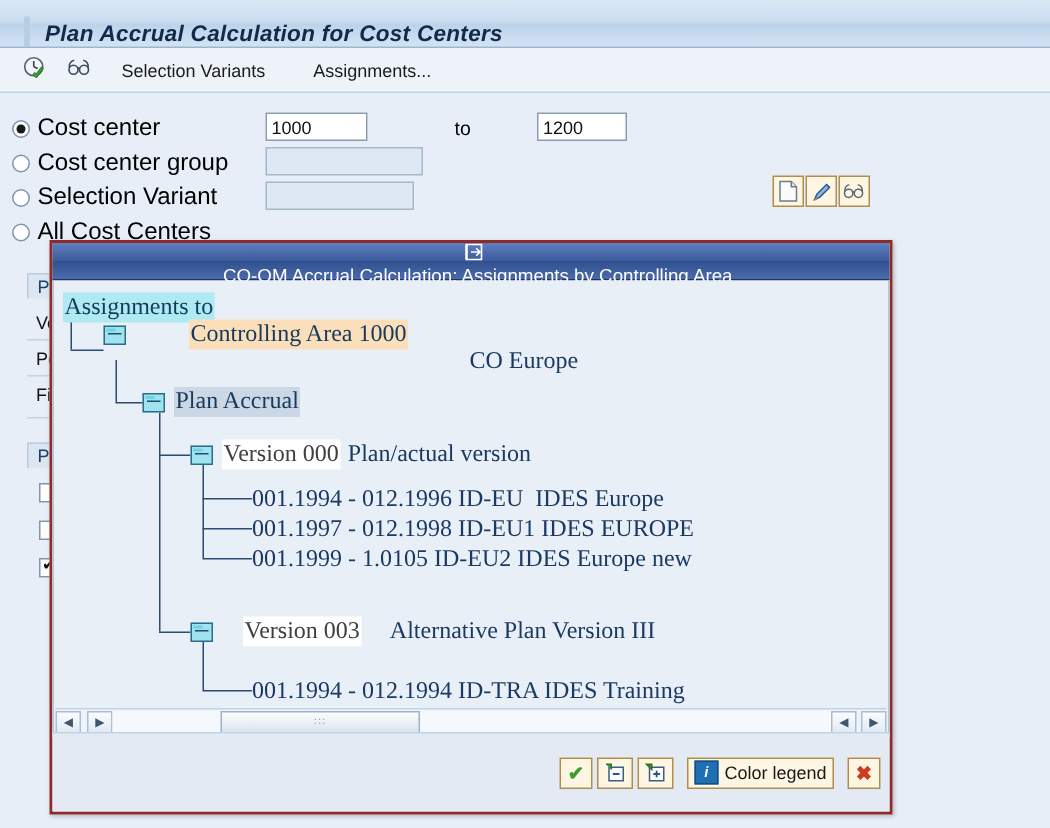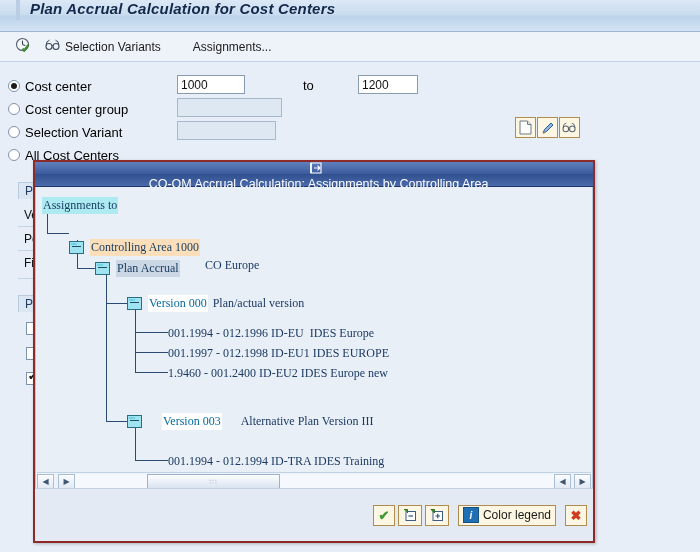--- a/index.html
+++ b/index.html
@@ -16,21 +16,21 @@
     overflow: hidden;
     position: relative;
   }
 
   
   .win-title {
     height: 32px;
     background: linear-gradient(to bottom, #dce8f5 0%, #c9dcef 48%, #bcd3ea 52%, #d3e3f3 100%);
     border-bottom: 1px solid #9cb5d0;
     display: flex;
-    align-items: flex-start;
+    align-items: flex-end;
     padding-left: 16px;
     box-sizing: border-box;
   }
   .win-title .bar-accent {
     width: 4px;
     height: 20px;
     background: #b9cee3;
     margin-right: 10px;
   }
   .win-title-text {
@@ -48,21 +48,21 @@
     border-bottom: 1px solid #c3d3e6;
     display: flex;
     align-items: center;
     padding-left: 10px;
     gap: 4px;
     box-sizing: border-box;
   }
   .tb-item {
     display: flex;
     align-items: center;
-    gap: 4px;
+    gap: 20px;
     padding: 2px 5px;
     font-size: 12px;
     color: #1b1b1b;
     cursor: default;
   }
   .tb-gap { width: 14px; }
 
   
   .sel-area {
     position: absolute;
@@ -89,21 +89,21 @@
     flex: none;
   }
   .radio.on::after {
     content: "";
     position: absolute;
     left: 2px; top: 2px;
     width: 6px; height: 6px;
     border-radius: 50%;
     background: #1a1a1a;
   }
-  .sel-label { font-size: 13px; white-space: nowrap; }
+  .sel-label { font-size: 16px; white-space: nowrap; }
 
   .fld {
     position: absolute;
     height: 19px;
     border: 1px solid #8a9bb0;
     background: #fff;
     font-family: "Liberation Sans", sans-serif;
     font-size: 12px;
     padding: 0 3px;
     box-sizing: border-box;
@@ -234,36 +234,36 @@
     border: 1px solid #b6c6d9;
     border-top: none;
     overflow: hidden;
   }
 
   
   .tree {
     position: relative;
     padding: 8px 0 0 6px;
     font-family: Liberation Serif, serif;
-    font-size: 12px;
+    font-size: 16px;
     color: #1b3a63;
     letter-spacing: 0px;
   }
   .tnode {
     position: absolute;
     display: flex;
     align-items: center;
     white-space: pre;
     height: 16px;
   }
   .hl { padding: 1px 1px; }
   .hl-cyan  { background: #aeeaf2; color: #153a5e; }
   .hl-orange{ background: #fbdfba; color: #153a5e; }
   .hl-gray  { background: #ccd7e5; color: #153a5e; }
-  .hl-white { background: #ffffff; color: #0369a1; }
+  .hl-white { background: #ffffff; color: #404040; }
   .plain { color: #1b3a63; }
 
   .folder {
     width: 15px; height: 13px;
     background: #9fe3f0;
     border: 1px solid #2a6d86;
     box-sizing: border-box;
     position: relative;
     margin-right: 6px;
     flex: none;
@@ -496,21 +496,21 @@
       <div class="tline h" style="left:99px; top:165px; width:33px;"></div>
       <div class="tline h" style="left:99px; top:185px; width:33px;"></div>
 
       <div class="tline v" style="left:99px; top:241px; height:32px;"></div>
       <div class="tline h" style="left:99px; top:273px; width:33px;"></div>
 
       <div class="tnode" style="left:6px; top:10px;">
         <span class="hl hl-cyan">Assignments to</span>
       </div>
 
-      <div class="tnode" style="left:33px; top:52px;">
+      <div class="tnode" style="left:33px; top:28px;gap:36px;">
         <span class="folder"></span>
         <span class="hl hl-orange">Controlling Area 1000</span>
         <span class="plain" style="margin-left:5px;margin-top:36px;">CO Europe</span>
       </div>
 
       <div class="tnode" style="left:59px; top:73px;">
         <span class="folder"></span>
         <span class="hl hl-gray">Plan Accrual</span>
       </div>
 
@@ -520,21 +520,21 @@
         <span class="plain" style="margin-left:5px;">Plan/actual version</span>
       </div>
 
       <div class="tnode" style="left:132px; top:138px;">
         <span class="plain">001.1994 - 012.1996 ID-EU  IDES Europe</span>
       </div>
       <div class="tnode" style="left:132px; top:158px;">
         <span class="plain">001.1997 - 012.1998 ID-EU1 IDES EUROPE</span>
       </div>
       <div class="tnode" style="left:132px; top:178px;">
-        <span class="plain">1.9460 - 001.2400 ID-EU2 IDES Europe new</span>
+        <span class="plain">001.1999 - 1.0105 ID-EU2 IDES Europe new</span>
       </div>
 
       <div class="tnode" style="left:91px; top:226px;gap:14px;">
         <span class="folder"></span>
         <span class="hl hl-white">Version 003</span>
         <span class="plain" style="margin-left:5px;">Alternative Plan Version III</span>
       </div>
 
       <div class="tnode" style="left:132px; top:266px;">
         <span class="plain">001.1994 - 012.1994 ID-TRA IDES Training</span>

